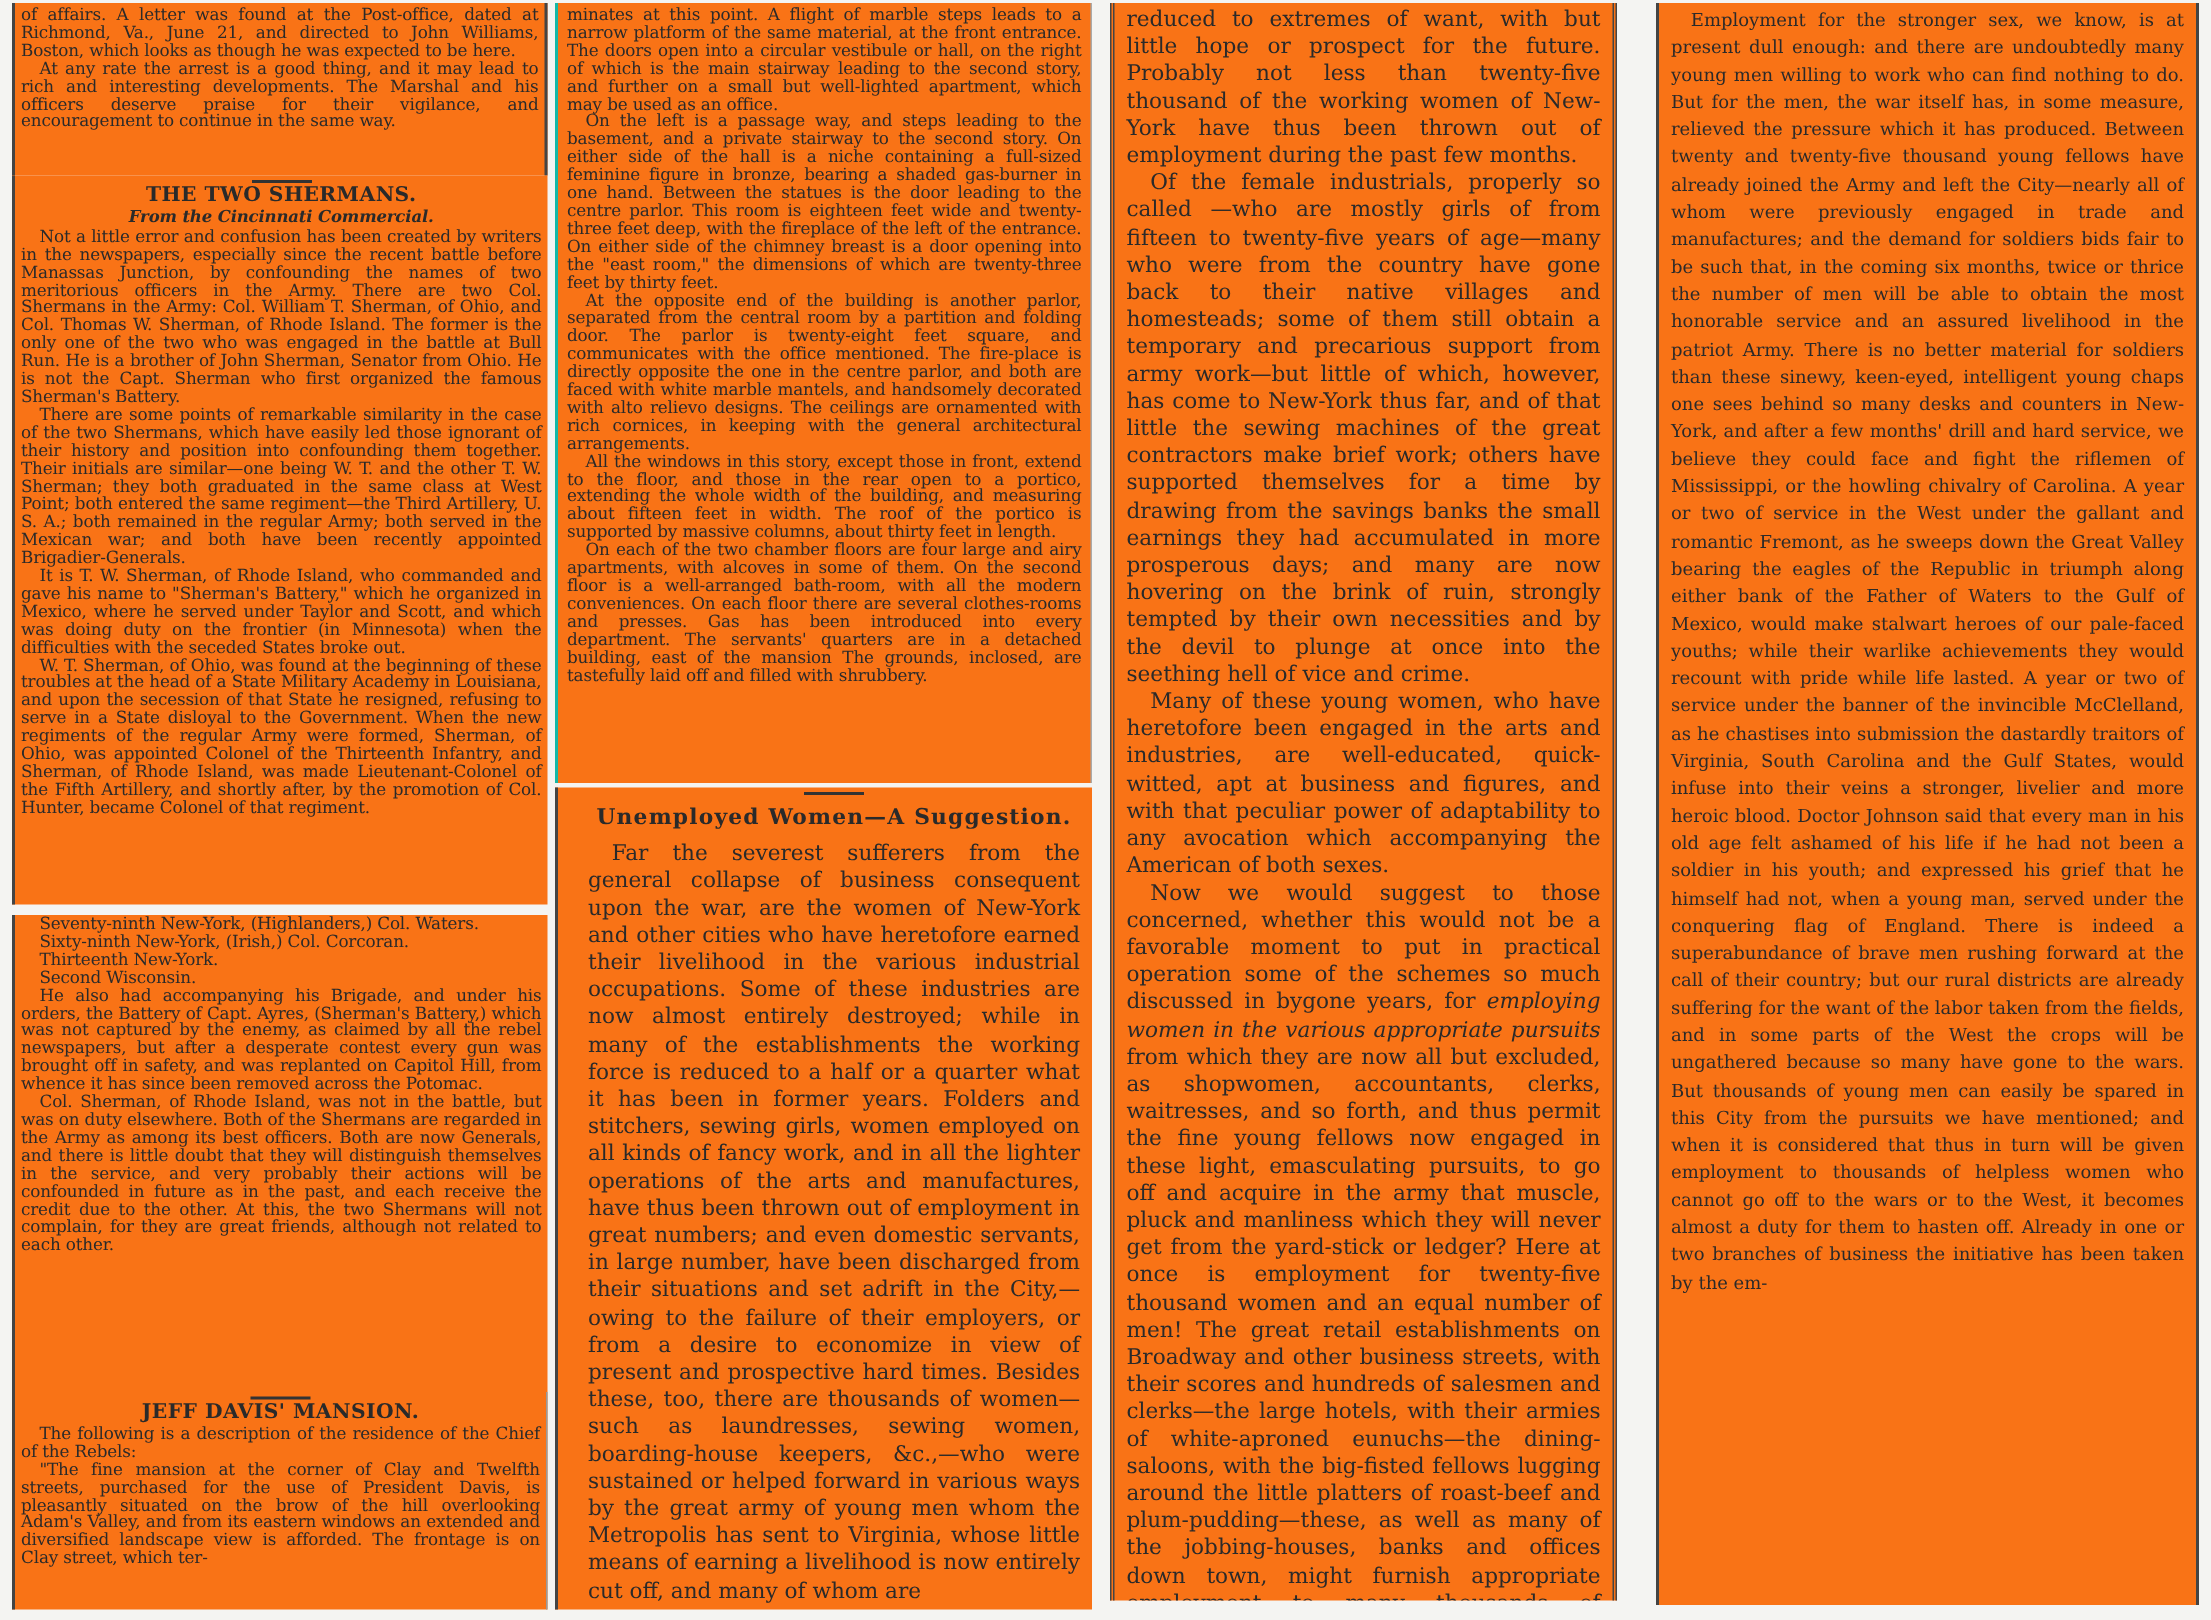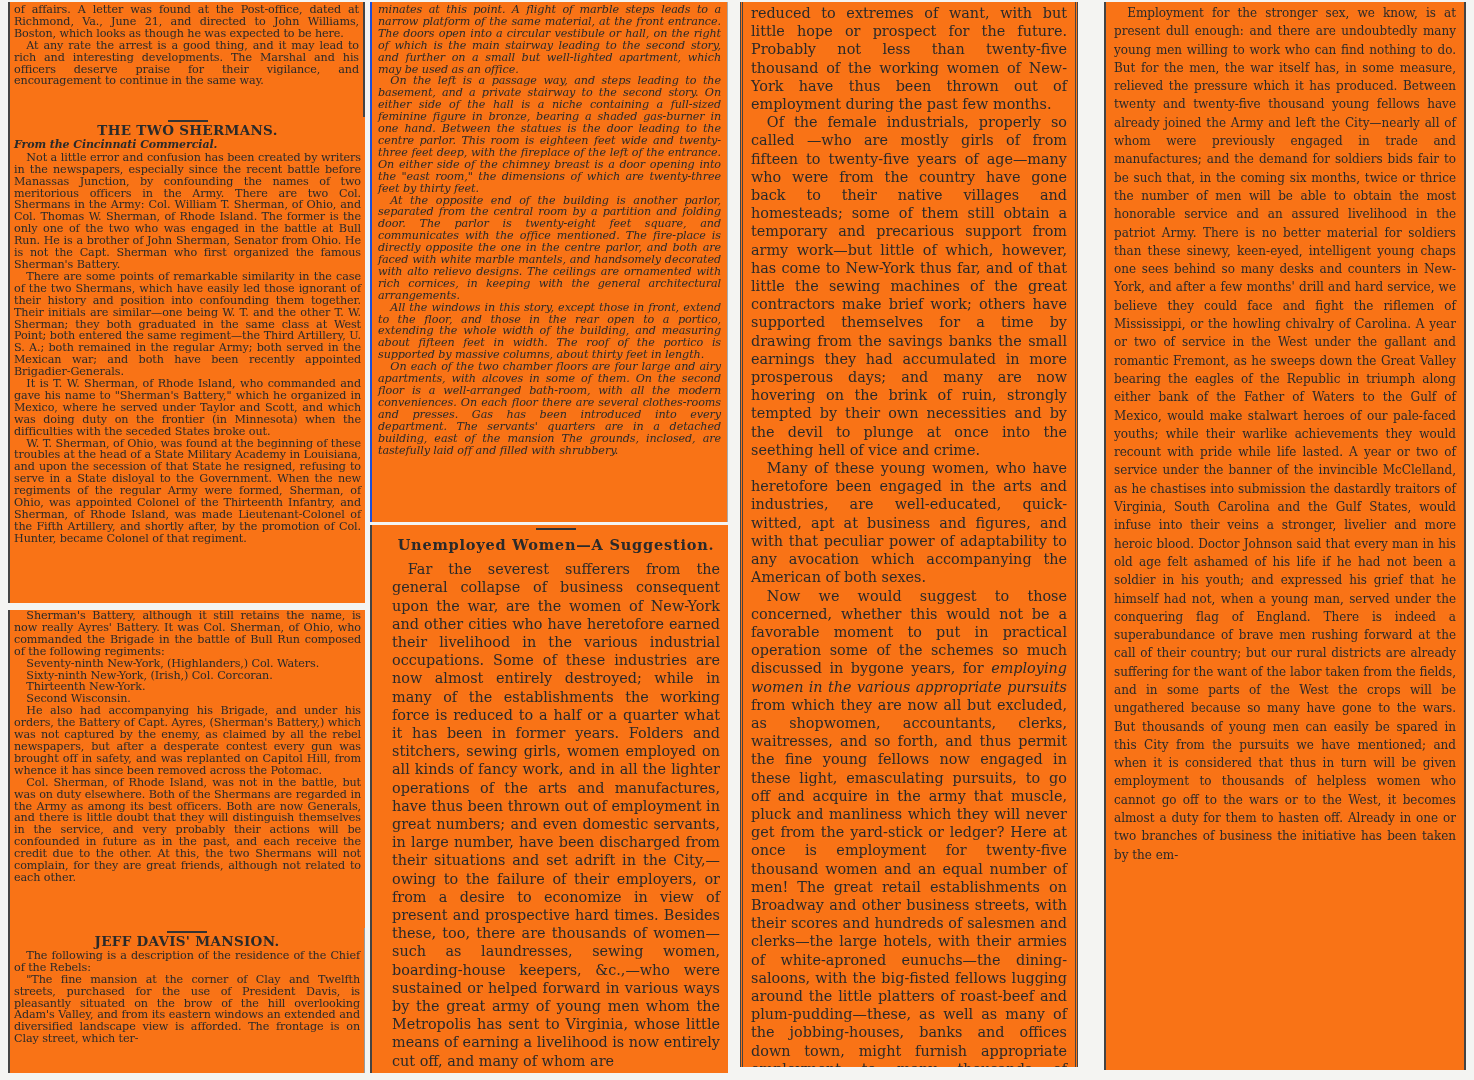--- a/index.html
+++ b/index.html
@@ -20,21 +20,21 @@
     }
     .small { font-size: 11.2px; line-height: 11.9px; letter-spacing: -0.1px; }
     .large { font-size: 14.4px; line-height: 18.2px; letter-spacing: 0; }
     .large2 { font-size: 12px; line-height: 18.3px; }
     p { margin: 0; text-align: justify; text-indent: 1.1em; hyphens: auto; }
     p.noindent { text-indent: 0; }
     h2.head {
       margin: 3px 0 2px 0; text-align: center; font-weight: bold;
       font-size: 13.5px; letter-spacing: 0.3px;
     }
-    .byline { text-align: left; font-style: italic; font-weight: bold; font-size: 11px; margin-bottom: 1px; }
+    .byline { text-align: center; font-style: italic; font-weight: bold; font-size: 11px; margin-bottom: 1px; }
     h2.head-large {
       margin: 6px 0 6px 0; text-align: center; font-weight: bold;
       font-size: 14.5px; letter-spacing: 0.8px;
     }
     .rule { width: 40px; height: 2px; background: #333; margin: 3px auto; }
     .sub-item { text-indent: 1.1em; text-align: left; }
     i { font-style: italic; }
   </style>
 </head>
 <body>
@@ -47,38 +47,37 @@
   <div class="clip small" style="left:8px; top:117px; width:357px; height:486px; padding:0 4px; border-left:2px solid #444;">
     <div class="rule"></div>
     <h2 class="head">THE TWO SHERMANS.</h2>
     <div class="byline">From the Cincinnati Commercial.</div>
     <p>Not a little error and confusion has been created by writers in the newspapers, especially since the recent battle before Manassas Junction, by confounding the names of two meritorious officers in the Army. There are two Col. Shermans in the Army: Col. William T. Sherman, of Ohio, and Col. Thomas W. Sherman, of Rhode Island. The former is the only one of the two who was engaged in the battle at Bull Run. He is a brother of John Sherman, Senator from Ohio. He is not the Capt. Sherman who first organized the famous Sherman's Battery.</p>
     <p>There are some points of remarkable similarity in the case of the two Shermans, which have easily led those ignorant of their history and position into confounding them together. Their initials are similar—one being W. T. and the other T. W. Sherman; they both graduated in the same class at West Point; both entered the same regiment—the Third Artillery, U. S. A.; both remained in the regular Army; both served in the Mexican war; and both have been recently appointed Brigadier-Generals.</p>
     <p>It is T. W. Sherman, of Rhode Island, who commanded and gave his name to "Sherman's Battery," which he organized in Mexico, where he served under Taylor and Scott, and which was doing duty on the frontier (in Minnesota) when the difficulties with the seceded States broke out.</p>
     <p>W. T. Sherman, of Ohio, was found at the beginning of these troubles at the head of a State Military Academy in Louisiana, and upon the secession of that State he resigned, refusing to serve in a State disloyal to the Government. When the new regiments of the regular Army were formed, Sherman, of Ohio, was appointed Colonel of the Thirteenth Infantry, and Sherman, of Rhode Island, was made Lieutenant-Colonel of the Fifth Artillery, and shortly after, by the promotion of Col. Hunter, became Colonel of that regiment.</p>
   </div>
   <div class="clip small" style="left:8px; top:610px; width:357px; height:318px; padding:0 4px; border-left:2px solid #444;">
-    <p>Sherman's Battery, although it still retains the name, is now really Ayres' Battery. It was Col. Sherman, of Ohio, who commanded the Brigade in the battle of Bull Run composed of the following regiments:</p>
     <p class="sub-item">Seventy-ninth New-York, (Highlanders,) Col. Waters.</p>
     <p class="sub-item">Sixty-ninth New-York, (Irish,) Col. Corcoran.</p>
     <p class="sub-item">Thirteenth New-York.</p>
     <p class="sub-item">Second Wisconsin.</p>
     <p>He also had accompanying his Brigade, and under his orders, the Battery of Capt. Ayres, (Sherman's Battery,) which was not captured by the enemy, as claimed by all the rebel newspapers, but after a desperate contest every gun was brought off in safety, and was replanted on Capitol Hill, from whence it has since been removed across the Potomac.</p>
     <p>Col. Sherman, of Rhode Island, was not in the battle, but was on duty elsewhere. Both of the Shermans are regarded in the Army as among its best officers. Both are now Generals, and there is little doubt that they will distinguish themselves in the service, and very probably their actions will be confounded in future as in the past, and each receive the credit due to the other. At this, the two Shermans will not complain, for they are great friends, although not related to each other.</p>
   </div>
   <div class="clip small" style="left:8px; top:928px; width:357px; height:145px; padding:0 4px; border-left:2px solid #444; border-right:1px solid #999;">
     <div class="rule"></div>
     <h2 class="head">JEFF DAVIS' MANSION.</h2>
     <p>The following is a description of the residence of the Chief of the Rebels:</p>
     <p>"The fine mansion at the corner of Clay and Twelfth streets, purchased for the use of President Davis, is pleasantly situated on the brow of the hill overlooking Adam's Valley, and from its eastern windows an extended and diversified landscape view is afforded. The frontage is on Clay street, which ter-</p>
   </div>
 </div>
 
 <div class="col" style="left:366px; width:366px;">
-  <div class="clip small" style="left:4px; top:2px; width:358px; height:520px; padding:2px 6px; border-left:2px solid #1d4ed8; border-right:1px solid #aaa;font-style:italic;">
+  <div class="clip small" style="left:4px; top:2px; width:358px; height:520px; padding:2px 6px; border-left:2px solid #14b8a6; border-right:1px solid #aaa;">
     <p class="noindent">minates at this point. A flight of marble steps leads to a narrow platform of the same material, at the front entrance. The doors open into a circular vestibule or hall, on the right of which is the main stairway leading to the second story, and further on a small but well-lighted apartment, which may be used as an office.</p>
     <p>On the left is a passage way, and steps leading to the basement, and a private stairway to the second story. On either side of the hall is a niche containing a full-sized feminine figure in bronze, bearing a shaded gas-burner in one hand. Between the statues is the door leading to the centre parlor. This room is eighteen feet wide and twenty-three feet deep, with the fireplace of the left of the entrance. On either side of the chimney breast is a door opening into the "east room," the dimensions of which are twenty-three feet by thirty feet.</p>
     <p>At the opposite end of the building is another parlor, separated from the central room by a partition and folding door. The parlor is twenty-eight feet square, and communicates with the office mentioned. The fire-place is directly opposite the one in the centre parlor, and both are faced with white marble mantels, and handsomely decorated with alto relievo designs. The ceilings are ornamented with rich cornices, in keeping with the general architectural arrangements.</p>
     <p>All the windows in this story, except those in front, extend to the floor, and those in the rear open to a portico, extending the whole width of the building, and measuring about fifteen feet in width. The roof of the portico is supported by massive columns, about thirty feet in length.</p>
     <p>On each of the two chamber floors are four large and airy apartments, with alcoves in some of them. On the second floor is a well-arranged bath-room, with all the modern conveniences. On each floor there are several clothes-rooms and presses. Gas has been introduced into every department. The servants' quarters are in a detached building, east of the mansion The grounds, inclosed, are tastefully laid off and filled with shrubbery.</p>
   </div>
   <div class="clip large" style="left:4px; top:525px; width:358px; height:548px; padding:0 8px 0 20px; border-left:2px solid #444;">
     <div class="rule"></div>
     <h2 class="head-large">Unemployed Women—A Suggestion.</h2>
     <p>Far the severest sufferers from the general collapse of business consequent upon the war, are the women of New-York and other cities who have heretofore earned their livelihood in the various industrial occupations. Some of these industries are now almost entirely destroyed; while in many of the establishments the working force is reduced to a half or a quarter what it has been in former years. Folders and stitchers, sewing girls, women employed on all kinds of fancy work, and in all the lighter operations of the arts and manufactures, have thus been thrown out of employment in great numbers; and even domestic servants, in large number, have been discharged from their situations and set adrift in the City,—owing to the failure of their employers, or from a desire to economize in view of present and prospective hard times. Besides these, too, there are thousands of women—such as laundresses, sewing women, boarding-house keepers, &amp;c.,—who were sustained or helped forward in various ways by the great army of young men whom the Metropolis has sent to Virginia, whose little means of earning a livelihood is now entirely cut off, and many of whom are</p>

